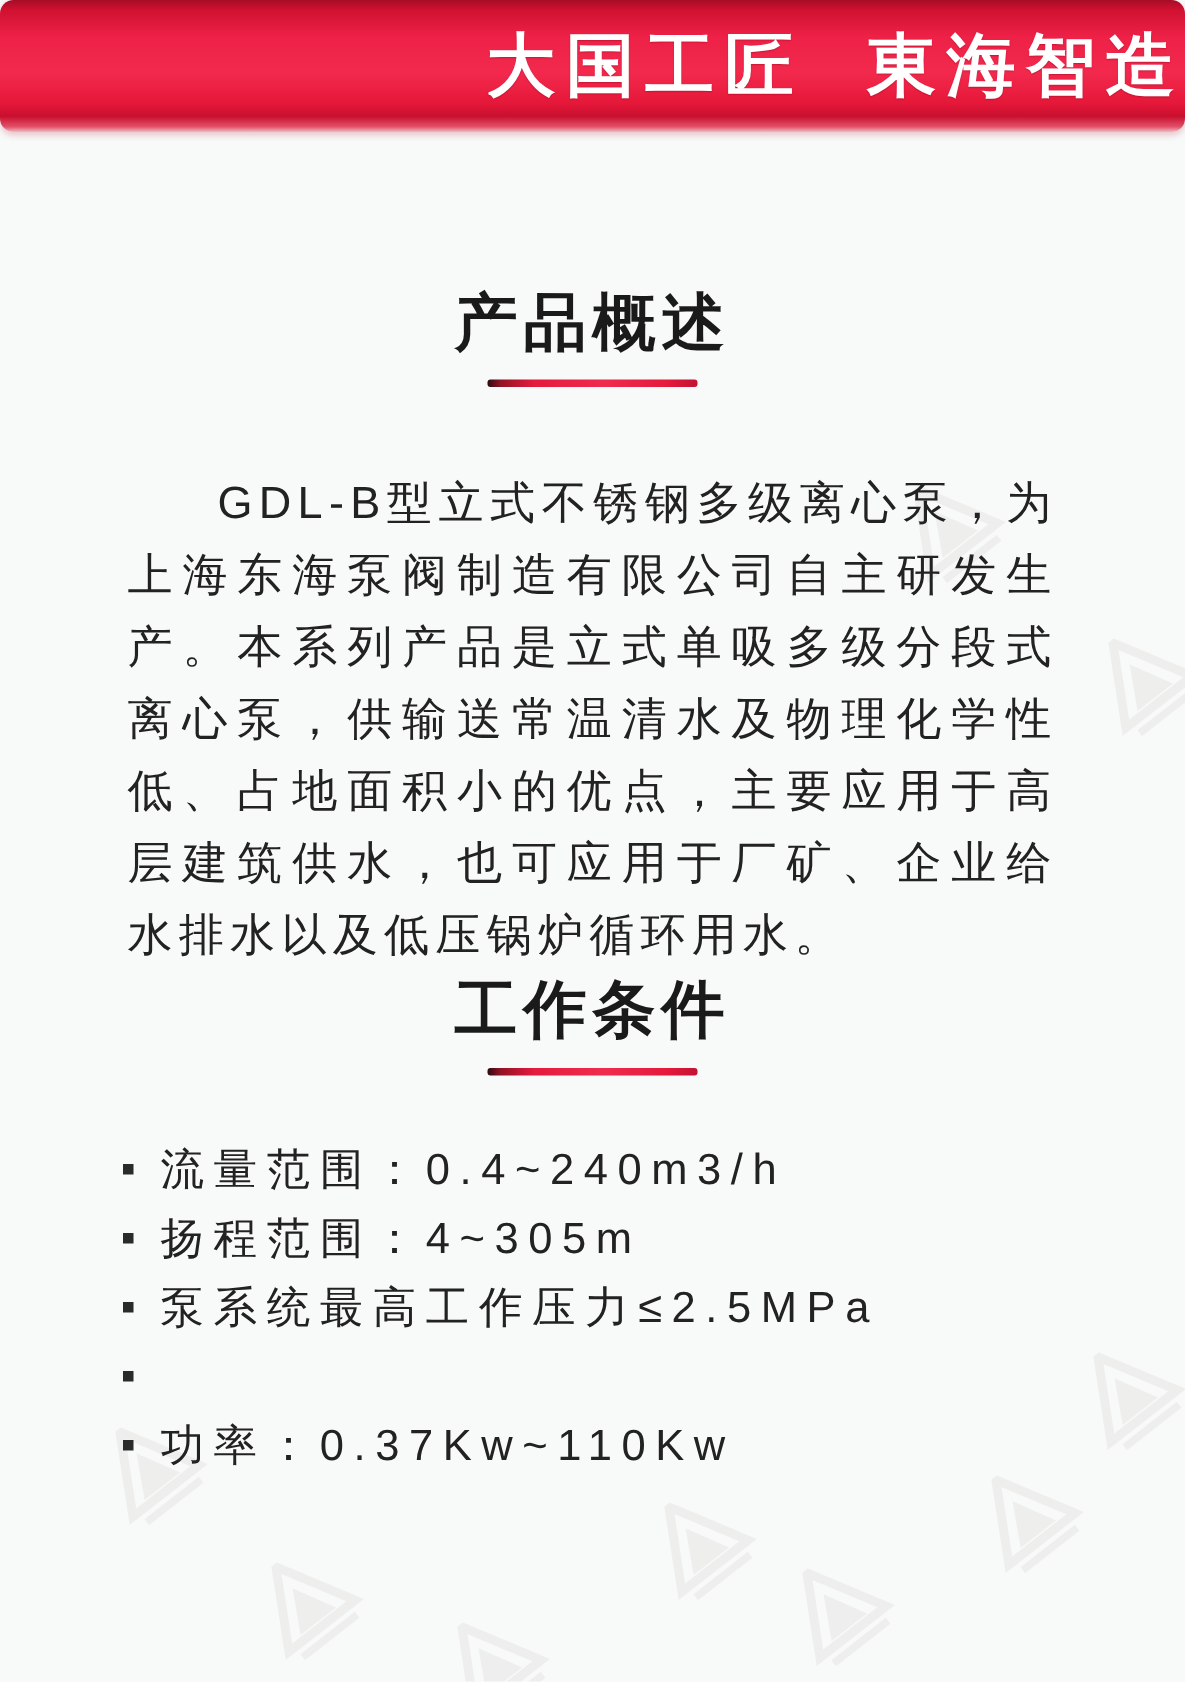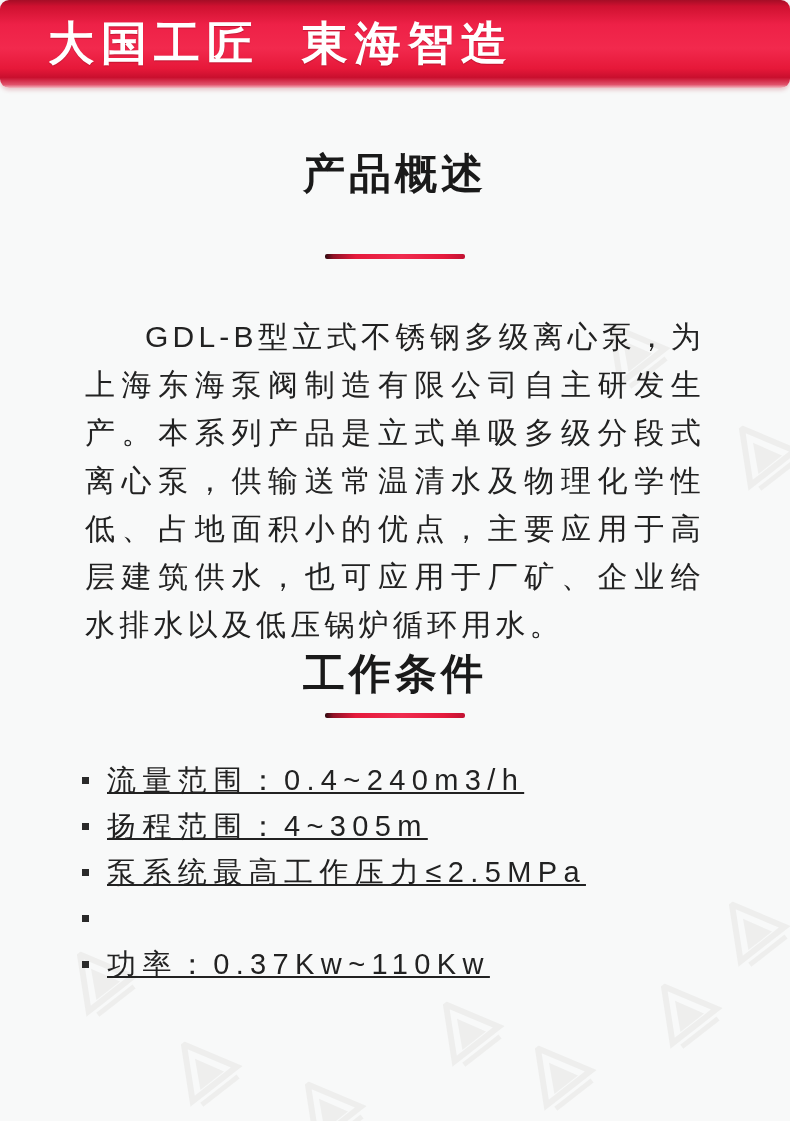--- a/index.html
+++ b/index.html
@@ -33,42 +33,42 @@
     height: 88px;
     border-radius: 9px;
     background: linear-gradient(180deg,
       #a50d26 0%, #cf1130 7%,
       #ee2147 28%, #f2294d 55%,
       #e61839 78%, #c90f2e 88%,
       #e0516a 96%, #f2b9c2 100%);
     box-shadow: 0 2px 4px rgba(180, 30, 50, 0.25);
     display: flex;
     align-items: center;
-    justify-content: flex-start;
+    justify-content: flex-end;
     padding-left: 48px;
   }
   .banner-title {
     color: var(--banner-text, #fff);
     font-size: 46px;
     font-weight: bold;
     letter-spacing: 7px;
     word-spacing: 22px;
     text-shadow: 0 1px 1px rgba(120, 0, 20, 0.35);
     white-space: nowrap;
   }
 
   
   .section-head {
     position: relative;
     z-index: 2;
     display: flex;
     flex-direction: column;
     align-items: center;
   }
-  .section-head.first { margin-top: 61px; gap: 42px; }
+  .section-head.first { margin-top: 102px; }
   .section-head.second { }
   .section-title {
     font-size: 42px;
     font-weight: bold;
     color: var(--heading-text, #1a1a1a);
     letter-spacing: 4px;
     line-height: 1.2;
   }
   .title-underline {
     margin-top: 13px;
@@ -99,21 +99,20 @@
     white-space: nowrap;
   }
   .para-line:first-child { text-indent: 60px; margin-top: 20px; }
   .para-line:last-child { text-align-last: left; }
 
   
   .cond-list {
     position: relative;
     z-index: 2;
     margin: 40px 60px 0 82px;
-    text-decoration: underline;
   }
   .cond-row {
     display: flex;
     align-items: center;
     height: 46px;
     font-size: 29px;
     color: var(--body-text, #222);
     white-space: nowrap;
   }
   .cond-dot {

